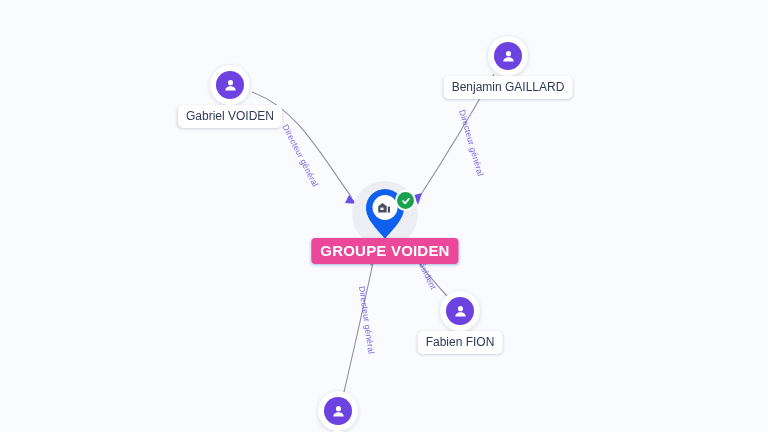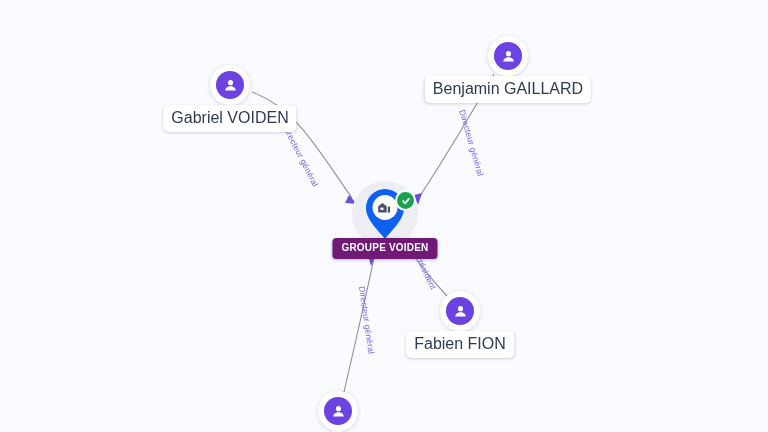--- a/index.html
+++ b/index.html
@@ -72,21 +72,21 @@
     justify-content: center;
   }
   .avatar-circle svg { display: block; }
   .person-label {
     position: absolute;
     left: 50%;
     top: 20px;
     transform: translateX(-50%);
     background: #ffffff;
     color: #2f3a56;
-    font-size: 16px;
+    font-size: 12px;
     line-height: 1;
     padding: 5px 8px 6px 8px;
     border-radius: 5px;
     box-shadow: 0 1px 3px rgba(40,50,90,.20);
     white-space: nowrap;
   }
 
   
   .company-node {
     position: absolute;
@@ -122,23 +122,23 @@
     display: flex;
     align-items: center;
     justify-content: center;
   }
   .company-check svg { display: block; }
   .company-label {
     position: absolute;
     left: 50%;
     top: 24px;
     transform: translateX(-50%);
-    background: #701a75;
+    background: #ec4899;
     color: #ffffff;
-    font-size: 10px;
+    font-size: 15px;
     font-weight: bold;
     line-height: 1;
     letter-spacing: .2px;
     padding: 5px 9px 6px 9px;
     border-radius: 4px;
     box-shadow: 0 1px 3px rgba(16,60,160,.35);
     white-space: nowrap;
   }
 </style>
 </head>

